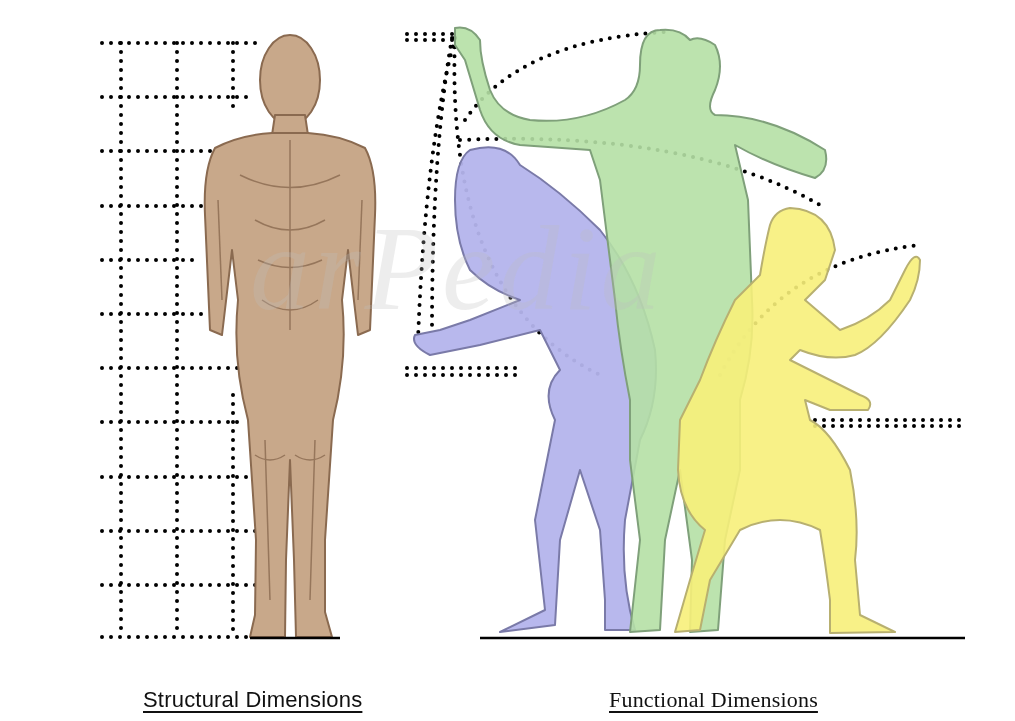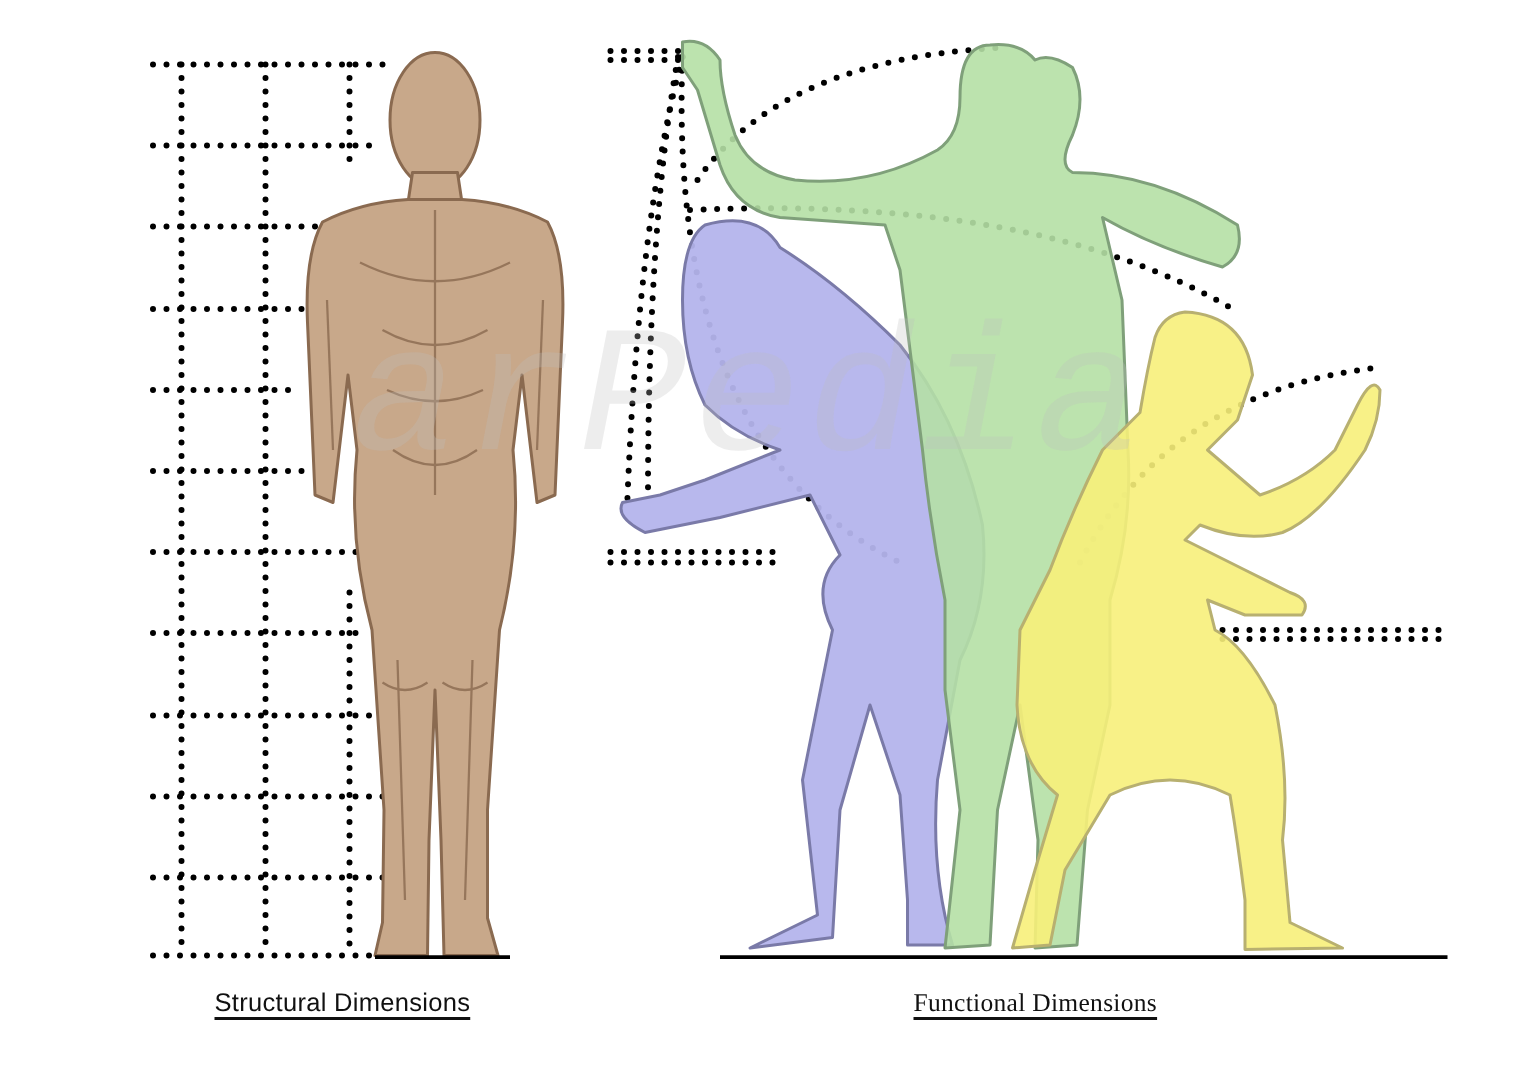--- a/index.html
+++ b/index.html
@@ -1,19 +1,19 @@
 <!DOCTYPE html>
 <html><head>
 <meta charset="utf-8">
 <style>
   html, body { margin:0; padding:0; background:#ffffff; }
   body { width:1015px; height:721px; position:relative; overflow:hidden; font-family:"Liberation Sans", sans-serif; }
   #canvas { position:absolute; left:0; top:0; width:1015px; height:721px; }
-  .caption { position:absolute; top:659px; font-size:17px; color:#111; text-decoration:underline; text-underline-offset:4px; text-decoration-thickness:2px; letter-spacing:0.2px; }
-  .watermark { position:absolute; left:234px; top:200px; font-family:Liberation Mono, monospace; font-style:italic; font-size:120px; color:rgba(190,190,190,0.28); pointer-events:none; letter-spacing:4px; }
+  .caption { position:absolute; top:687px; font-size:22px; color:#111; text-decoration:underline; text-underline-offset:4px; text-decoration-thickness:2px; letter-spacing:0.2px; }
+  .watermark { position:absolute; left:250px; top:200px; font-family:Liberation Serif, serif; font-style:italic; font-size:120px; color:rgba(190,190,190,0.28); pointer-events:none; letter-spacing:4px; }
 </style>
 </head>
 <body>
 
 <svg id="canvas" width="1015" height="721" viewBox="0 0 1015 721" xmlns="http://www.w3.org/2000/svg">
 
   <g stroke="#000" stroke-width="4" stroke-linecap="round" stroke-dasharray="0 9" fill="none">
 
     <line x1="102" y1="43" x2="258" y2="43"></line>
     <line x1="102" y1="97" x2="255" y2="97"></line>

